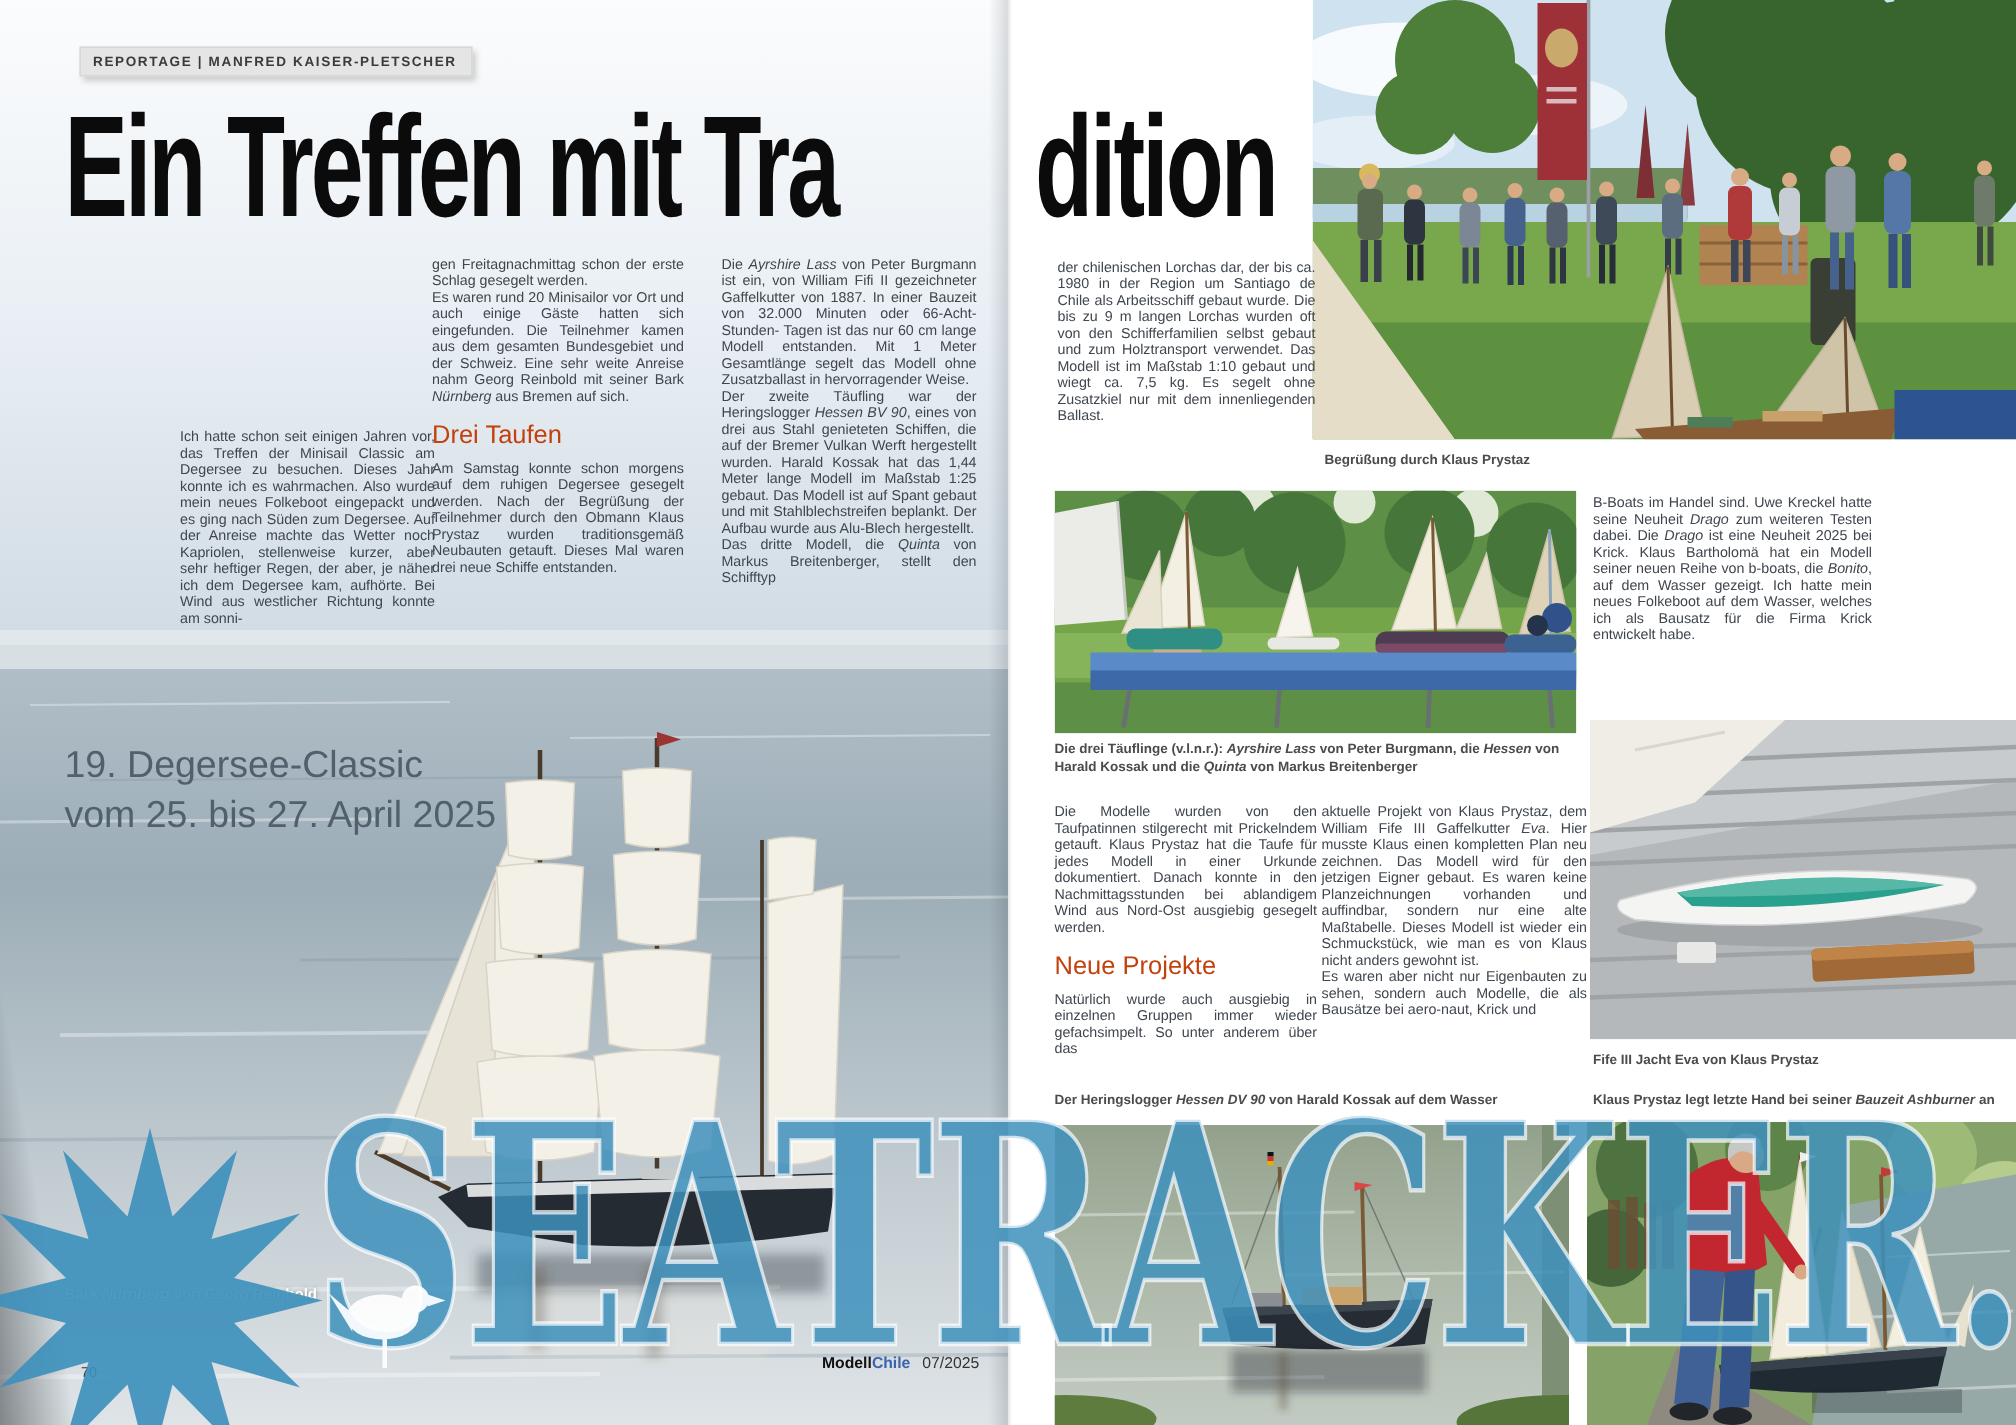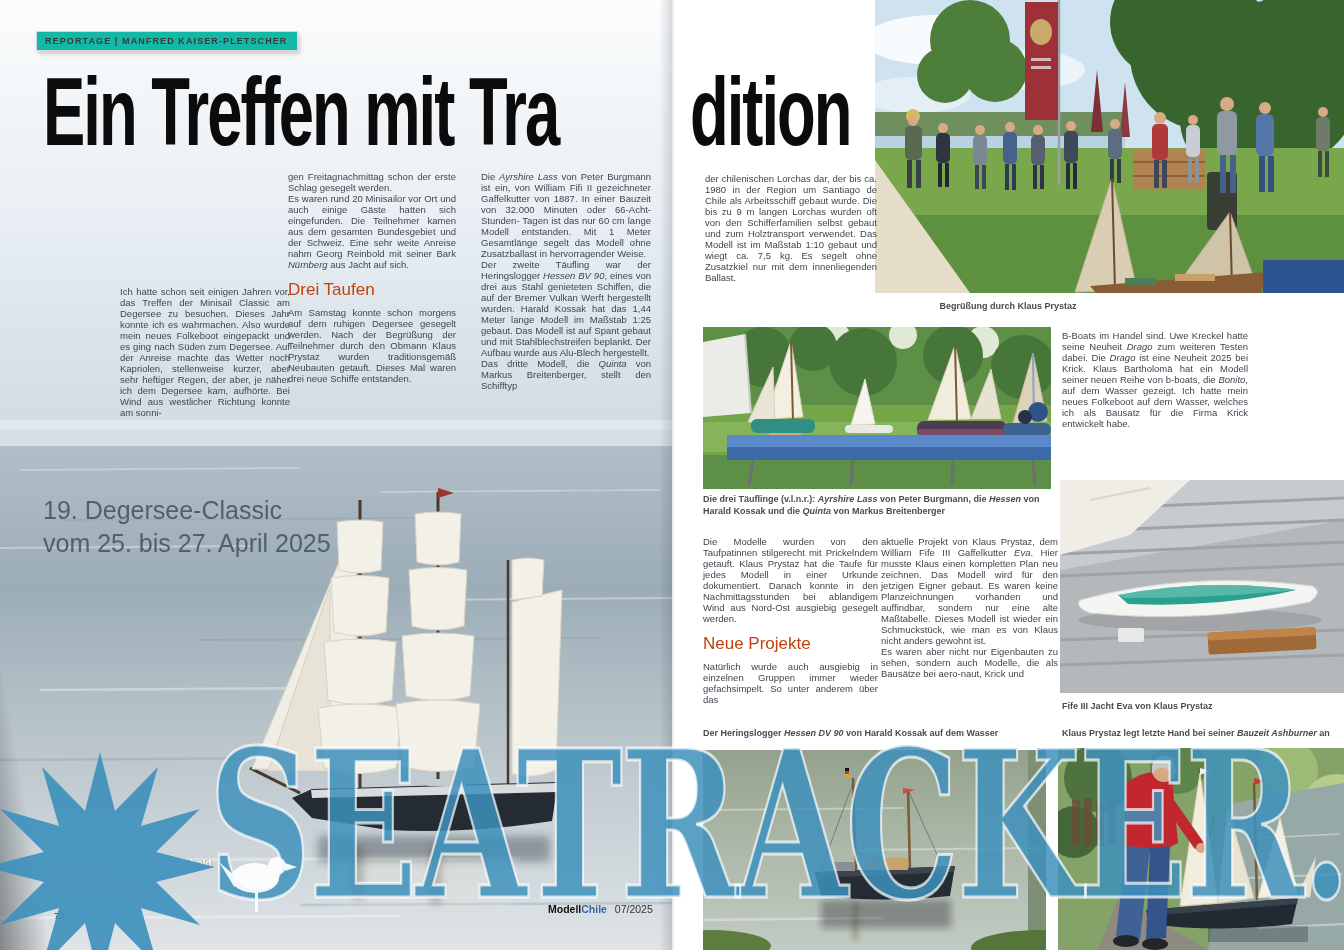--- a/index.html
+++ b/index.html
@@ -5,21 +5,21 @@
   html,body{margin:0;padding:0;background:#777;}
   .spread{position:relative;width:1344px;height:950px;overflow:hidden;background:#fff;
           font-family:"Liberation Sans",sans-serif;margin:0 auto;}
   .page{position:absolute;top:0;height:950px;overflow:hidden;}
   .page-left{left:0;width:672px;}
   .page-right{left:672px;width:672px;background:#fff;}
   .abs{position:absolute;}
   .bgfill{position:absolute;inset:0;width:100%;height:100%;}
 
   
-  .kicker{left:36px;top:31px;background:#14b8a6;border:1px solid #d8d8d8;
+  .kicker{left:53px;top:31px;background:#e5e5e5;border:1px solid #d8d8d8;
           box-shadow:2px 3px 4px rgba(0,0,0,.18);padding:4px 10px 4px 8px;
           font-size:9px;letter-spacing:1.1px;color:#3a3a3a;font-weight:bold;}
 
   
   .headline{top:64px;font-family:"Liberation Sans",sans-serif;font-weight:bold;
             font-size:96px;line-height:96px;color:#0b0b0c;letter-spacing:-3px;
             transform:scaleX(.66);transform-origin:left top;white-space:nowrap;z-index:6;}
   .headline.t1{left:43px;}
   .headline.t2{left:690px;}
 
@@ -141,21 +141,21 @@
 
     <div class="abs kicker">
       <span>REPORTAGE | MANFRED KAISER-PLETSCHER</span>
     </div>
 
 
     <div class="abs bodycol" style="left:120px;top:286px;width:170px;">Ich hatte schon seit einigen Jahren vor, das Treffen der Minisail Classic am Degersee zu besuchen. Dieses Jahr konnte ich es wahrmachen. Also wurde mein neues Folkeboot eingepackt und es ging nach Süden zum Degersee. Auf der Anreise machte das Wetter noch Kapriolen, stellenweise kurzer, aber sehr heftiger Regen, der aber, je näher ich dem Degersee kam, aufhörte. Bei Wind aus westlicher Richtung konnte am sonni-</div>
 
     <div class="abs" style="left:288px;top:171px;width:168px;">
       <p class="bodycol"><span>gen Freitagnachmittag schon der erste Schlag gesegelt werden.
-Es waren rund 20 Minisailor vor Ort und auch einige Gäste hatten sich eingefunden. Die Teilnehmer kamen aus dem gesamten Bundesgebiet und der Schweiz. Eine sehr weite Anreise nahm Georg Reinbold mit seiner Bark </span><span class="it">Nürnberg</span><span> aus Jacht auf sich.</span></p>
+Es waren rund 20 Minisailor vor Ort und auch einige Gäste hatten sich eingefunden. Die Teilnehmer kamen aus dem gesamten Bundesgebiet und der Schweiz. Eine sehr weite Anreise nahm Georg Reinbold mit seiner Bark </span><span class="it">Nürnberg</span><span> aus Bremen auf sich.</span></p>
       <h2 class="subhead">Drei Taufen</h2>
       <p class="bodycol">Am Samstag konnte schon morgens auf dem ruhigen Degersee gesegelt werden. Nach der Begrüßung der Teilnehmer durch den Obmann Klaus Prystaz wurden traditionsgemäß Neubauten getauft. Dieses Mal waren drei neue Schiffe entstanden.</p>
     </div>
 
     <div class="abs bodycol" style="left:481px;top:171px;width:170px;"><span>Die </span><span class="it">Ayrshire Lass</span><span> von Peter Burgmann ist ein, von William Fifi II gezeichneter Gaffelkutter von 1887. In einer Bauzeit von 32.000 Minuten oder 66-Acht-Stunden- Tagen ist das nur 60 cm lange Modell entstanden. Mit 1 Meter Gesamtlänge segelt das Modell ohne Zusatzballast in hervorragender Weise.
 Der zweite Täufling war der Heringslogger </span><span class="it">Hessen BV 90</span><span>, eines von drei aus Stahl genieteten Schiffen, die auf der Bremer Vulkan Werft hergestellt wurden. Harald Kossak hat das 1,44 Meter lange Modell im Maßstab 1:25 gebaut. Das Modell ist auf Spant gebaut und mit Stahlblechstreifen beplankt. Der Aufbau wurde aus Alu-Blech hergestellt.
 Das dritte Modell, die </span><span class="it">Quinta</span><span> von Markus Breitenberger, stellt den Schifftyp</span></div>
 
     <div class="abs event-date">
       <div>19. Degersee-Classic</div>
@@ -290,21 +290,21 @@
         <path d="M200,292 L237,178 L262,290 Z" fill="#d9cdb4" stroke="#c4b89e"></path>
         <path d="M298,291 L355,212 L382,287 Z" fill="#cfc3a8" stroke="#c0b49a"></path>
         <line x1="237" y1="178" x2="240" y2="290" stroke="#6b4a2e" stroke-width="2"></line>
         <line x1="355" y1="212" x2="357" y2="287" stroke="#6b4a2e" stroke-width="2"></line>
         <path d="M215,286 L392,272 L386,293 L221,293 Z" fill="#8a5c36"></path>
         <rect x="250" y="278" width="30" height="7" fill="#4e7e58"></rect>
         <rect x="300" y="274" width="40" height="7" fill="#c8a06a"></rect>
         <rect x="388" y="260" width="81" height="33" fill="#2d5390"></rect>
       </svg>
     </div>
-    <div class="abs caption" style="left:211px;top:301px;width:250px;text-align:center;">Begrüßung durch Klaus Prystaz</div>
+    <div class="abs caption" style="left:211px;top:301px;width:250px;">Begrüßung durch Klaus Prystaz</div>
 
     <div class="abs bodycol" style="left:33px;top:173px;width:172px;">der chilenischen Lorchas dar, der bis ca. 1980 in der Region um Santiago de Chile als Arbeitsschiff gebaut wurde. Die bis zu 9 m langen Lorchas wurden oft von den Schifferfamilien selbst gebaut und zum Holztransport verwendet. Das Modell ist im Maßstab 1:10 gebaut und wiegt ca. 7,5 kg. Es segelt ohne Zusatzkiel nur mit dem innenliegenden Ballast.</div>
 
     <div class="photo" style="left:31px;top:327px;width:348px;height:162px;">
       <svg class="bgfill" viewBox="0 0 348 162" preserveAspectRatio="none">
         <rect width="348" height="162" fill="#5d8f46"></rect>
         <g fill="#dfe9d5">
             <circle cx="130" cy="12" r="18"></circle>
             <circle cx="200" cy="8" r="14"></circle>
             <circle cx="280" cy="15" r="16"></circle>

